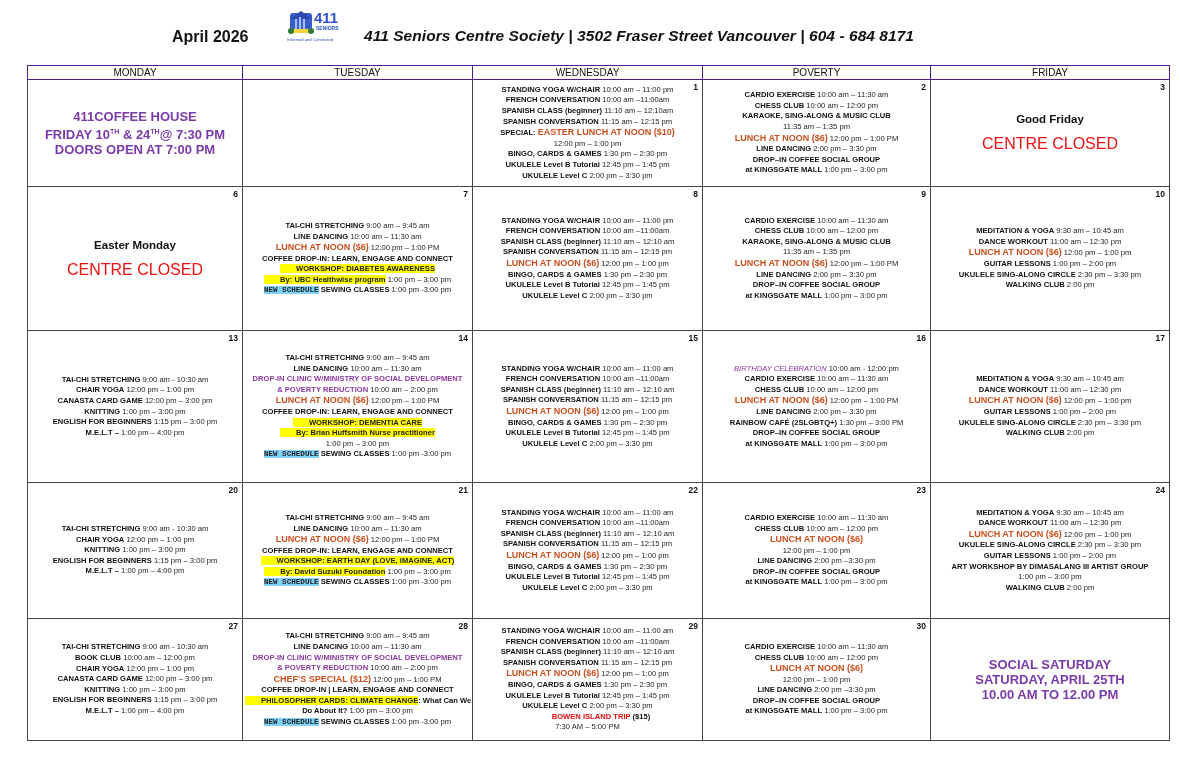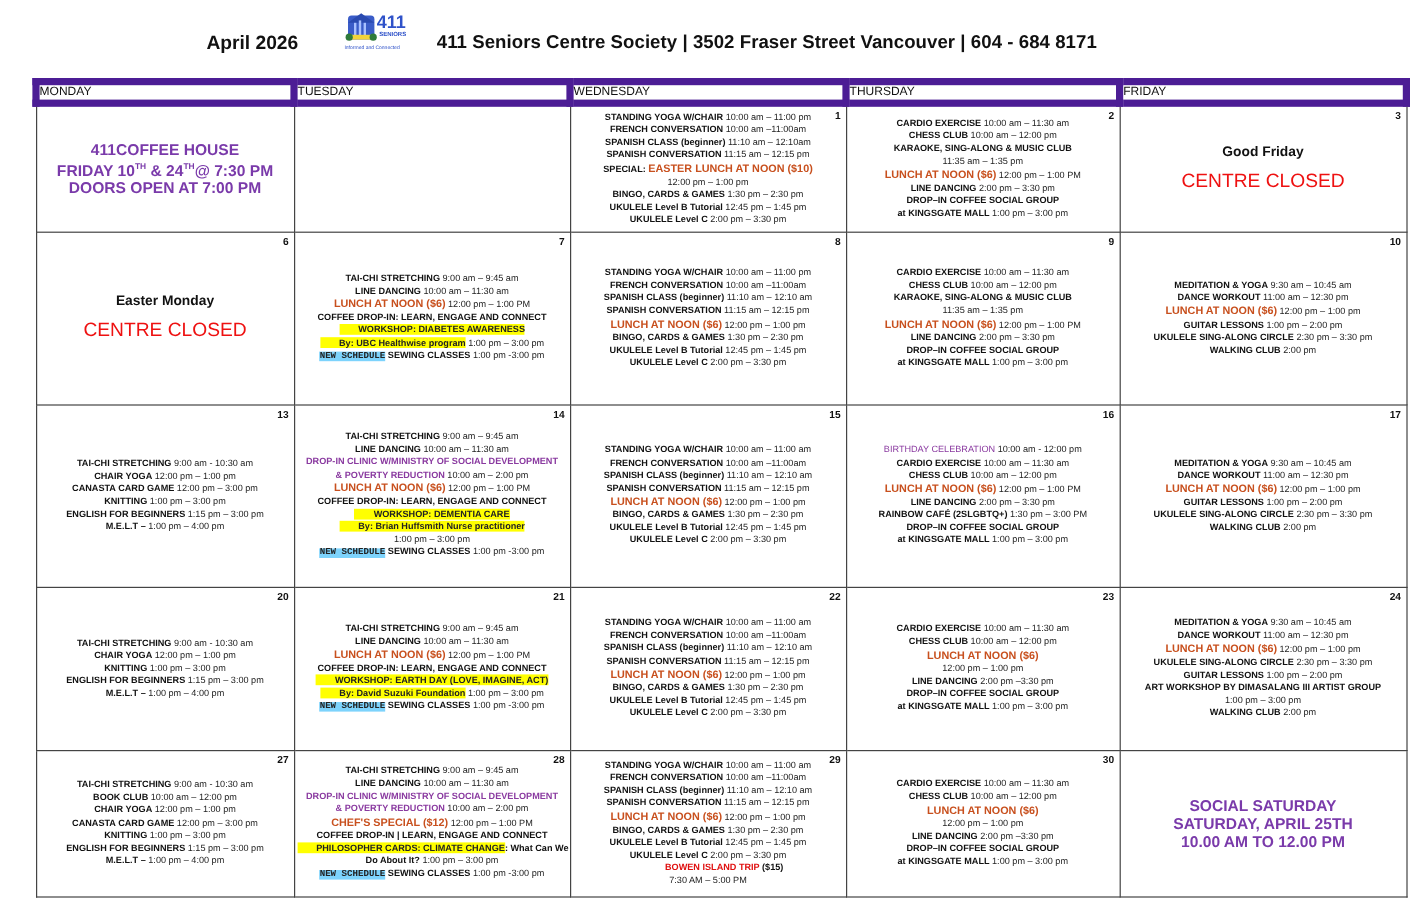--- a/index.html
+++ b/index.html
@@ -2,38 +2,38 @@
 <html><head>
 <meta charset="utf-8">
 <style>
   * { box-sizing: border-box; margin: 0; padding: 0; }
   html, body { width: 1180px; height: 764px; background: #ffffff; overflow: hidden; }
   body { font-family: "Liberation Sans", sans-serif; color: #111; position: relative; }
 
   .header { position: absolute; left: 0; top: 0; width: 1180px; height: 62px; }
   .month { position: absolute; left: 172px; top: 28px; font-size: 16px; font-weight: bold; color: #111; text-align: right; }
   .logo { position: absolute; left: 286px; top: 7px; width: 62px; height: 38px; }
-  .org { position: absolute; left: 364px; top: 27px; font-size: 15.5px; font-weight: bold; color: #111; letter-spacing: 0.05px; }
+  .org { position: absolute; left: 364px; top: 27px; font-size: 15.5px; font-weight: bold; color: #111; letter-spacing: 0.05px; font-style: italic; }
 
   table.cal { position: absolute; left: 27px; top: 65px; width: 1142px; border-collapse: collapse; table-layout: fixed; }
-  table.cal th { border: 6px solid #4c1d95; height: 14px; font-size: 10px; font-weight: normal; color: #111; text-align: left; line-height: 12px; }
+  table.cal th { border: 1px solid #4c1d95; height: 14px; font-size: 10px; font-weight: normal; color: #111; text-align: center; line-height: 12px; }
   table.cal td { border: 1px solid #444; vertical-align: middle; text-align: center; position: relative; padding: 0 2px; }
   .r1 td { height: 107px; }
   .r2 td { height: 144px; }
   .r3 td { height: 152px; }
   .r4 td { height: 136px; }
   .r5 td { height: 122px; }
 
   .daynum { position: absolute; right: 4px; top: 2px; font-size: 8.5px; font-weight: bold; color: #111; }
   .lines { font-size: 7.6px; line-height: 10.6px; color: #222; white-space: nowrap; }
   .line { display: block; }
   .b { font-weight: bold; color: #111; }
   .lunch { font-weight: bold; color: #c8501e; font-size: 9px; }
   .purple { color: #8a3aa0; font-weight: bold; margin-top: 17px; }
-  .purple-light { color: #8a3aa0; }
+  .purple-light { color: #8a3aa0; font-style: italic; }
   .hl-y { background: #ffff00; font-weight: bold; padding-left: 16px; }
   .hl-c { background: #7dd3fc; font-weight: bold; font-family: Liberation Mono, monospace; }
   .red { color: #e01010; font-weight: bold; padding-left: 27px; }
 
   .big-purple { font-size: 13px; font-weight: bold; color: #7a3aaa; line-height: 15px; }
   .holiday { font-size: 11.5px; font-weight: bold; color: #111; margin-bottom: 10px; }
   .closed { font-size: 16px; color: #ee1111; }
   sup { font-size: 7px; }
 </style>
 </head>
@@ -63,21 +63,21 @@
       <col style="width:230px">
       <col style="width:230px">
       <col style="width:228px">
       <col style="width:239px">
   </colgroup>
   <thead>
     <tr>
       <th>MONDAY</th>
       <th>TUESDAY</th>
       <th>WEDNESDAY</th>
-      <th>THURSDAY</th>
+      <th>POVERTY</th>
       <th>FRIDAY</th>
     </tr>
   </thead>
   <tbody>
 
     <tr class="r1">
       <td>
         <div class="big-purple">
           <div>411COFFEE HOUSE</div>
           <div><span>FRIDAY 10</span><sup>TH</sup><span> &amp; 24</span><sup>TH</sup><span>@ 7:30 PM</span></div>

